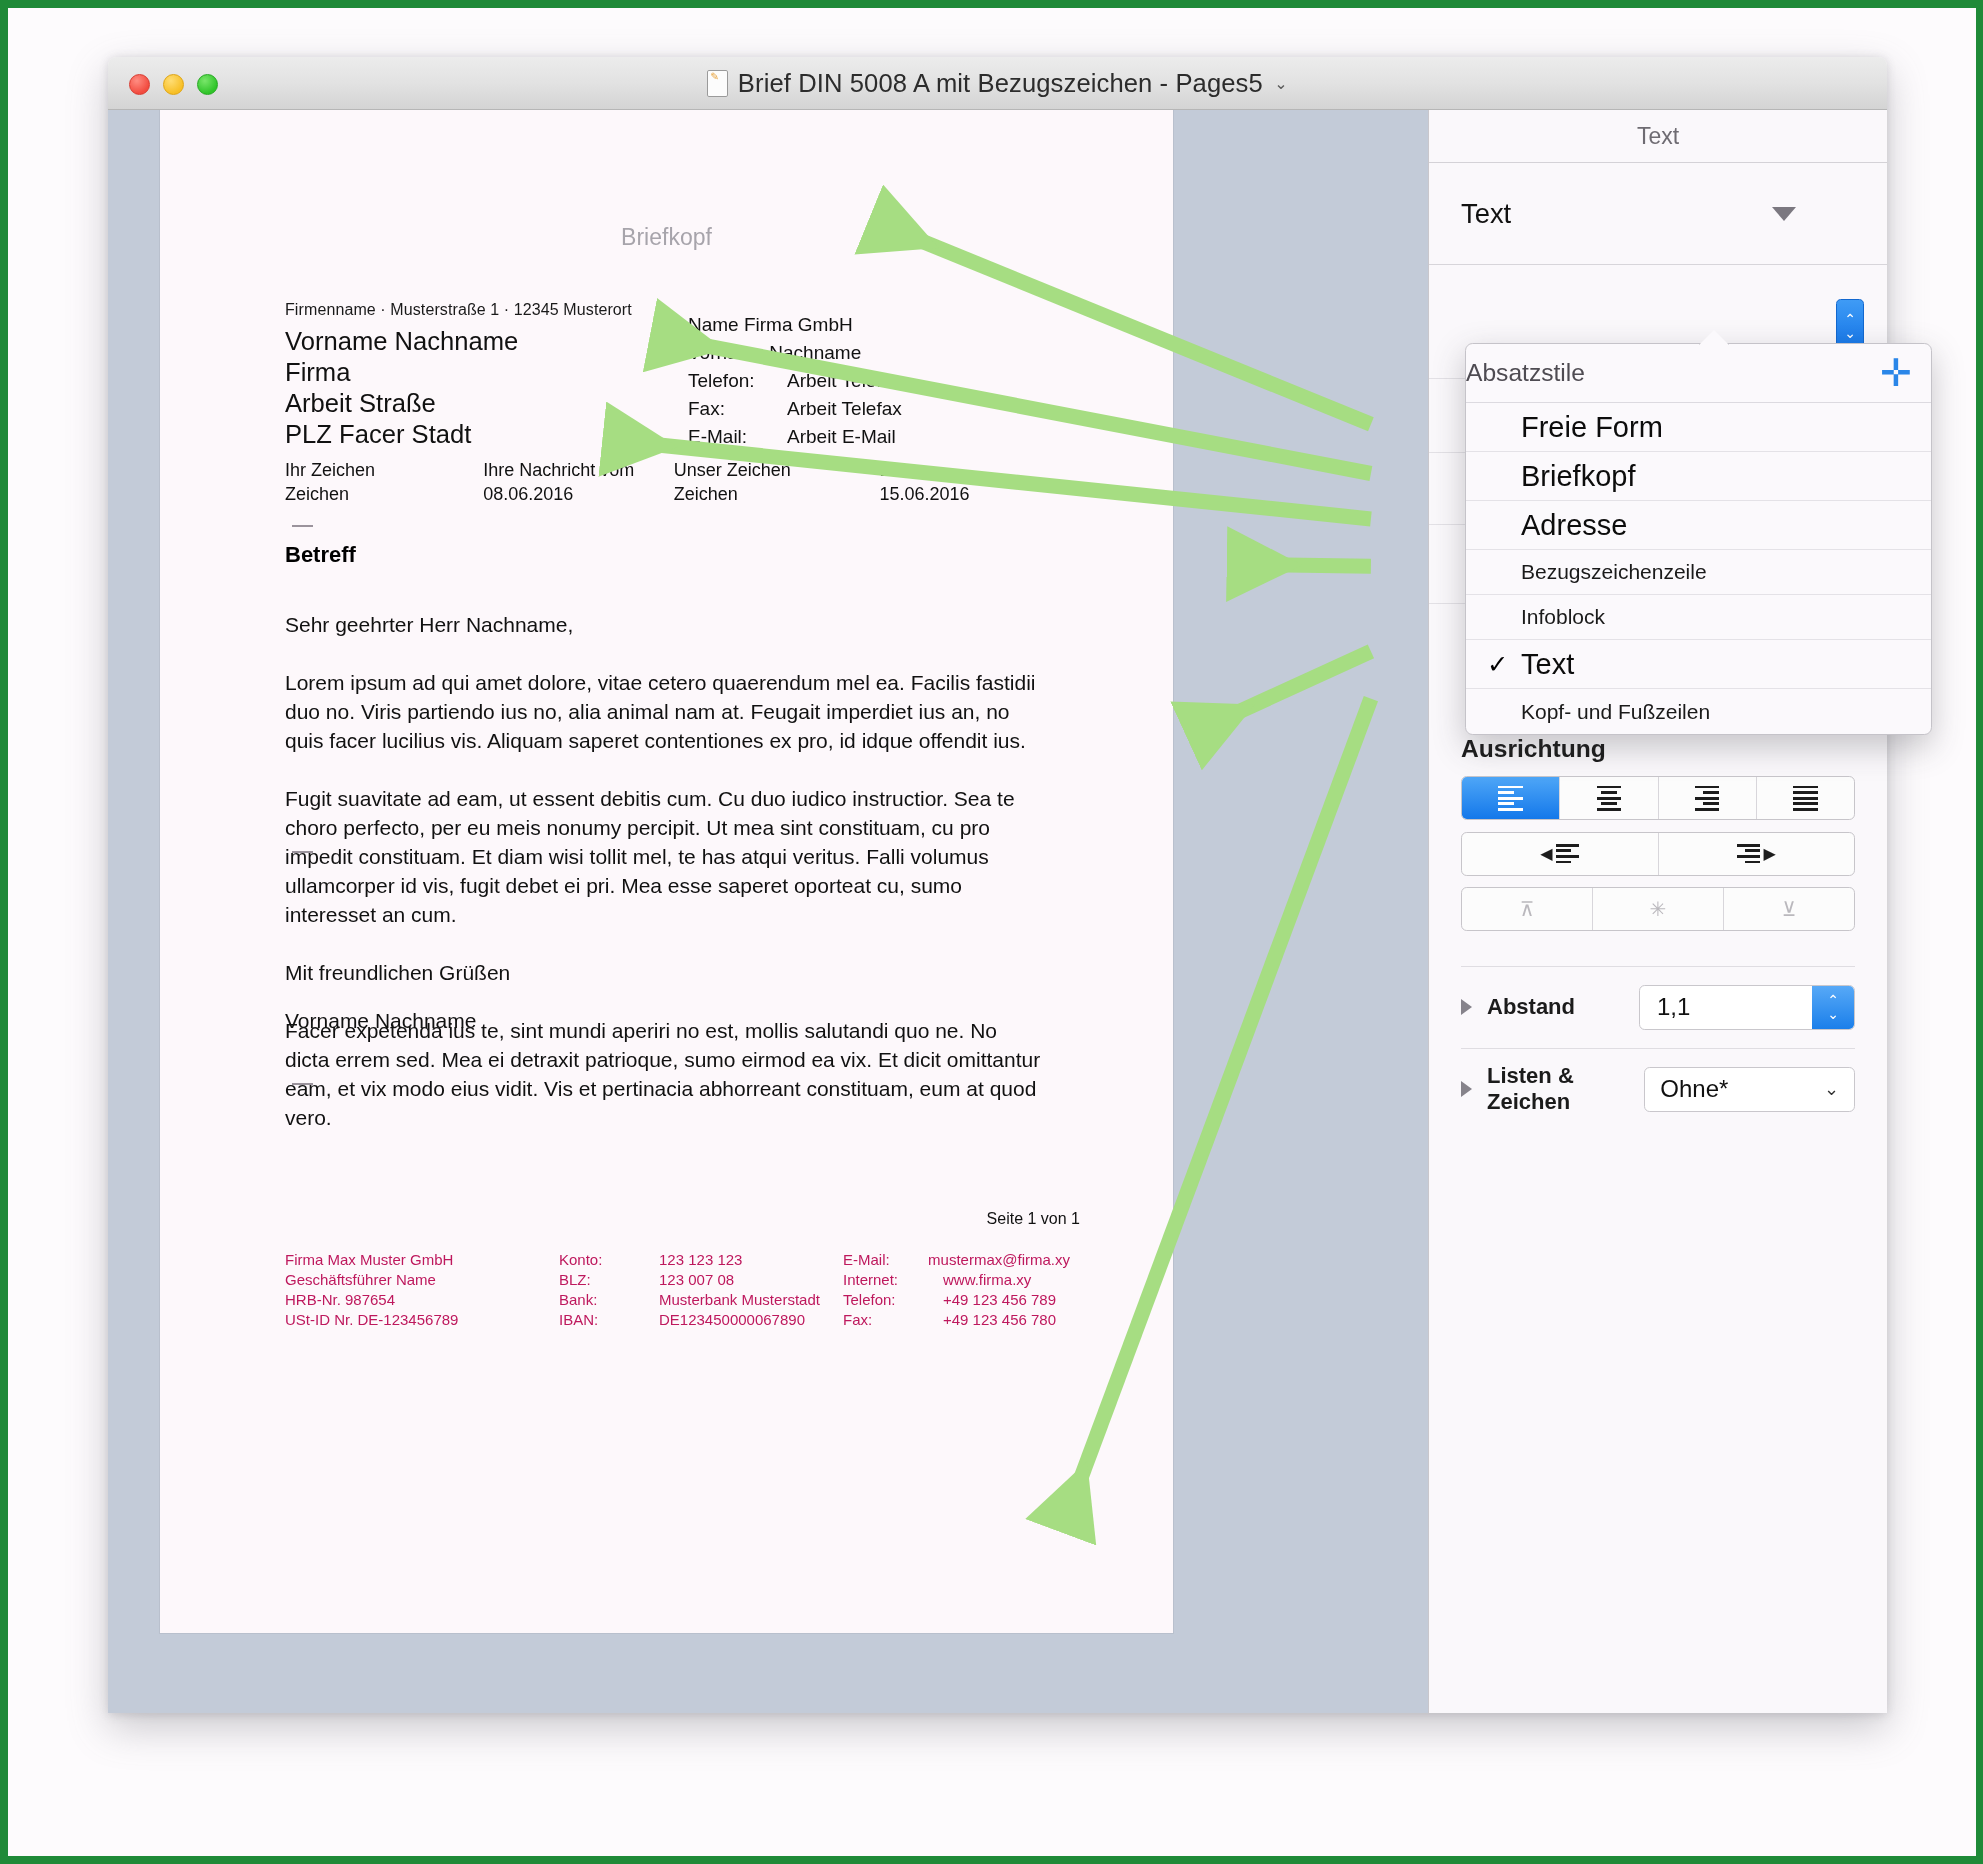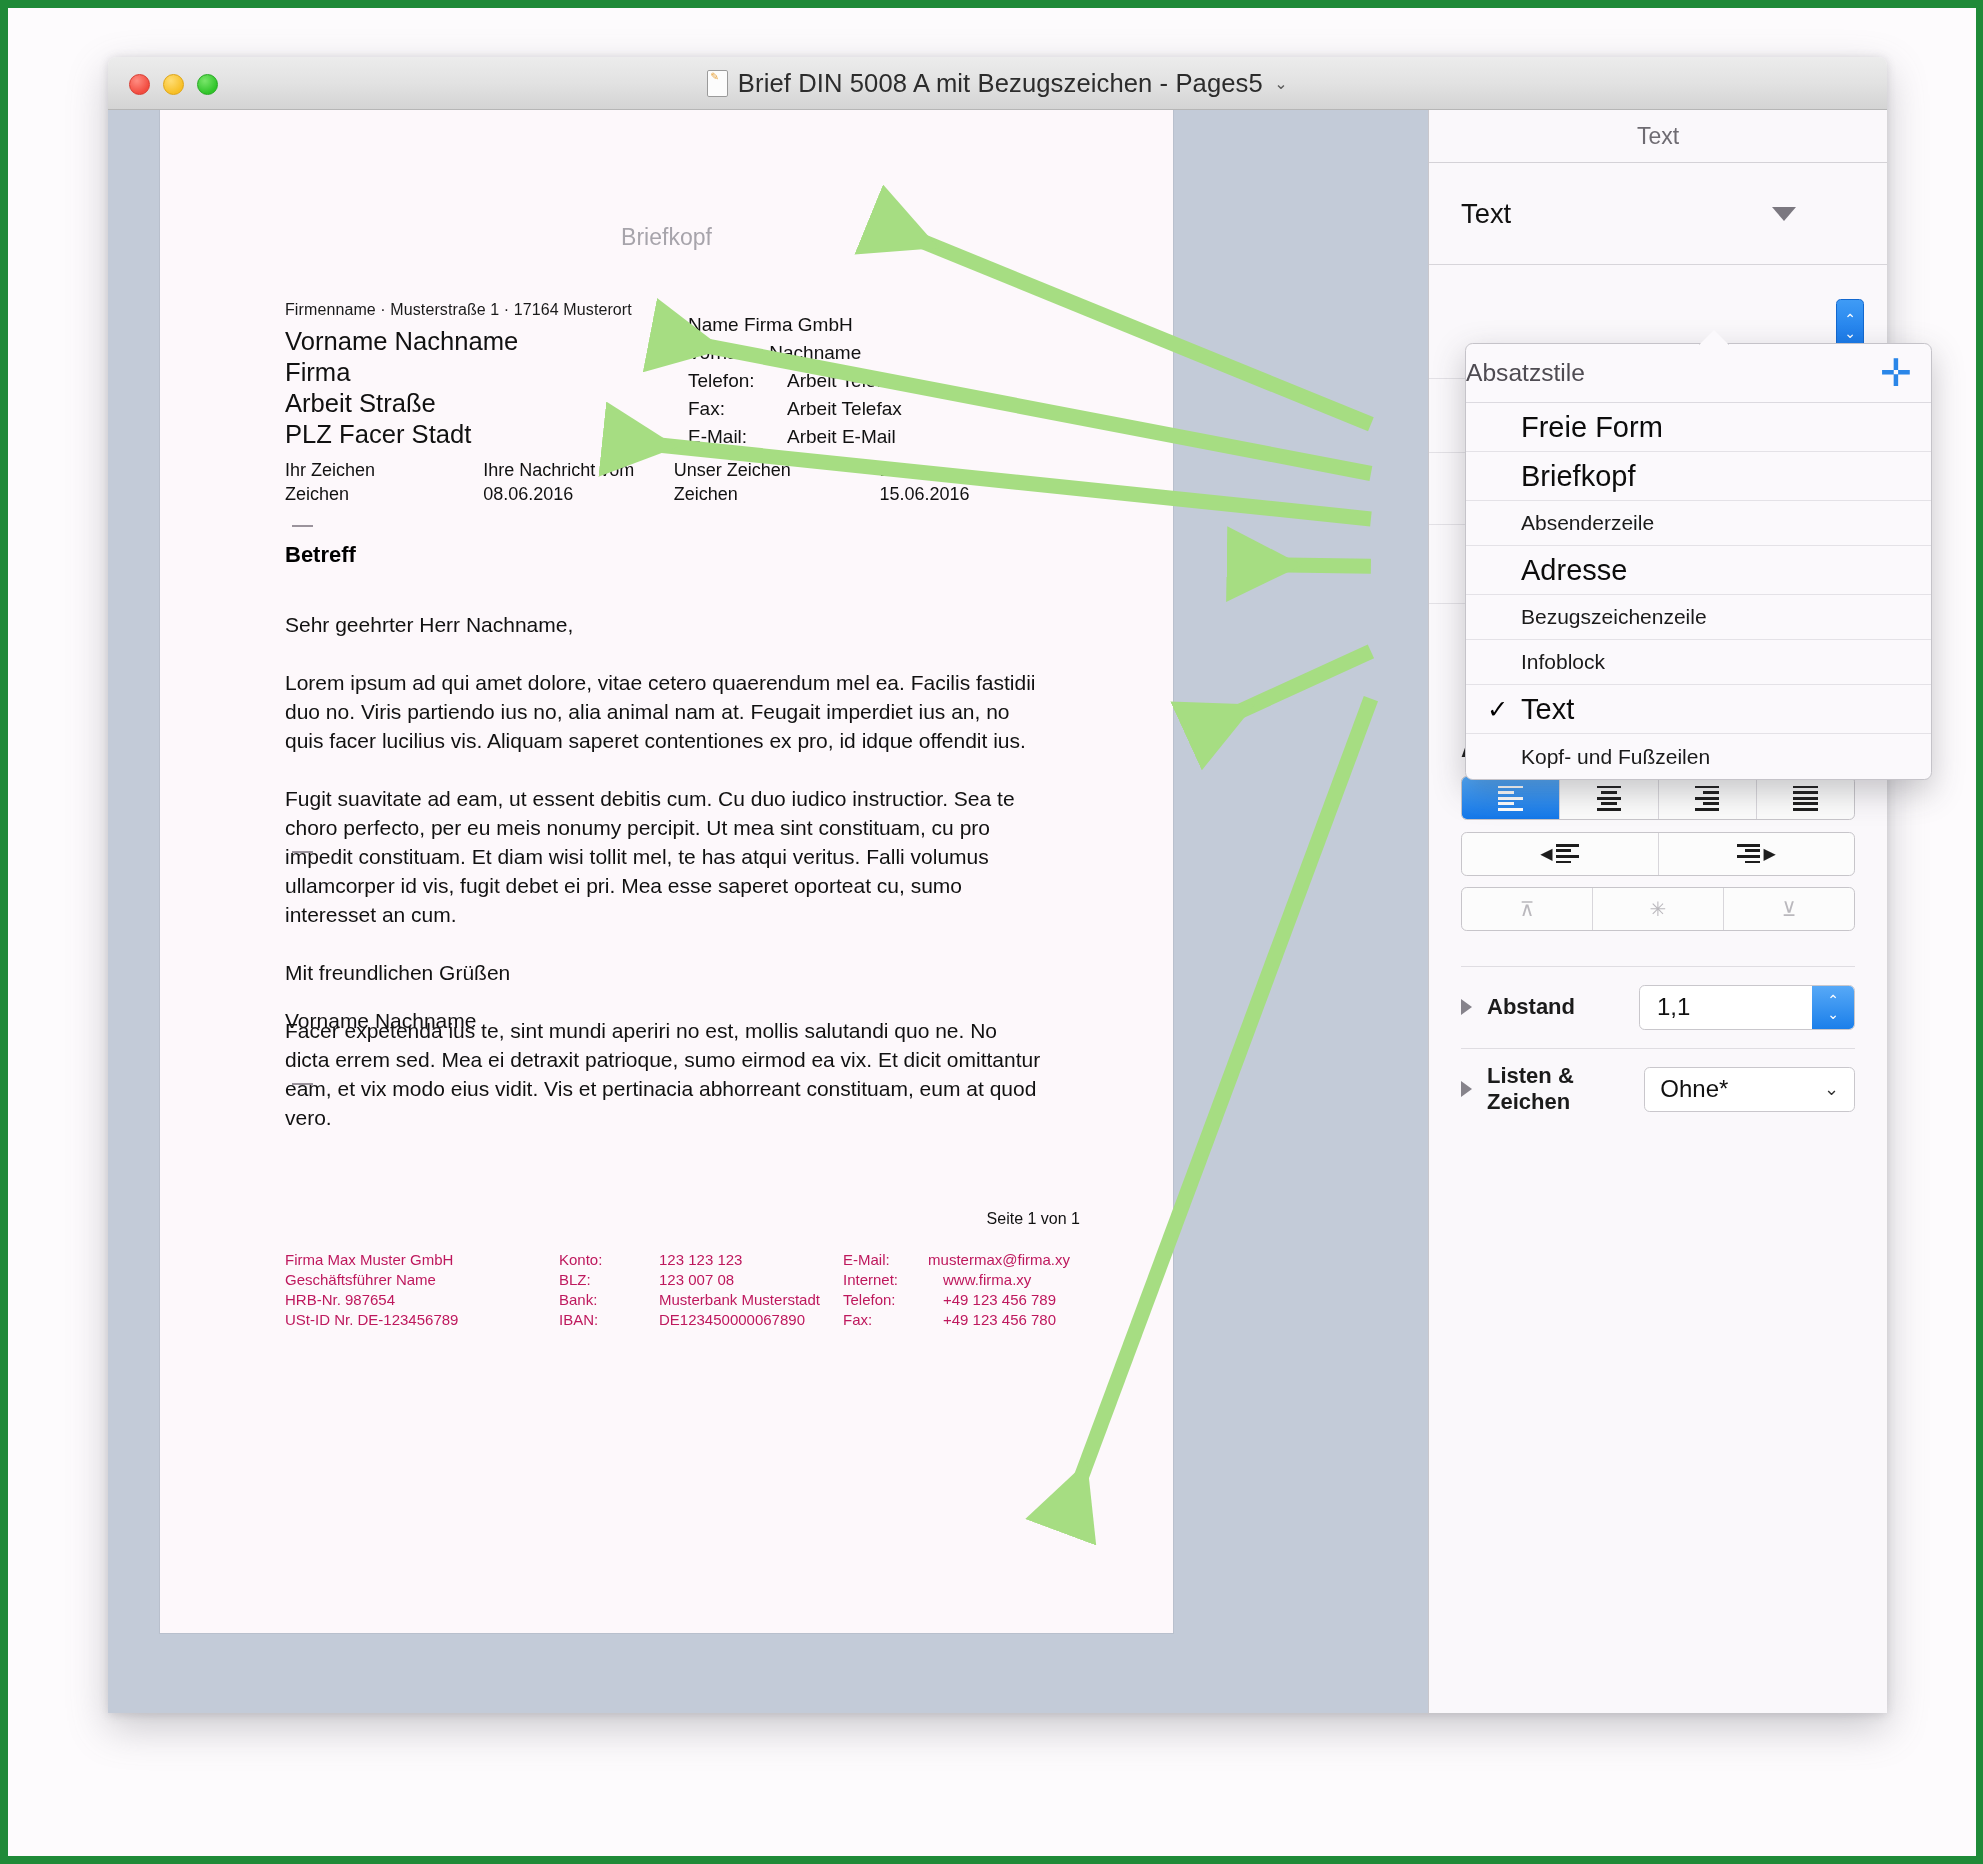--- a/index.html
+++ b/index.html
@@ -265,21 +265,21 @@
         <span id="title-text">Brief DIN 5008 A mit Bezugszeichen - Pages5</span>
         <span id="title-chevron">⌄</span>
       </div>
     </div>
 
     <div id="canvas">
       <div id="page">
 
         <div id="briefkopf-ph">Briefkopf</div>
 
-        <div id="absender">Firmenname · Musterstraße 1 · 17164 Musterort</div>
+        <div id="absender">Firmenname · Musterstraße 1 · 12345 Musterort</div>
 
         <div id="adresse">
           <div>Vorname Nachname</div>
           <div>Firma</div>
           <div>Arbeit Straße</div>
           <div>PLZ Facer Stadt</div>
         </div>
 
         <div id="infoblock">
           <div>Name Firma GmbH</div>
@@ -523,23 +523,20 @@
       <div id="pop-head">
         <span>Absatzstile</span>
         <span id="pop-add">✛</span>
       </div>
       <div class="pop-item big">
         <span>Freie Form</span>
       </div>
       <div class="pop-item big">
         <span>Briefkopf</span>
       </div>
-      <div class="pop-item small">
-        <span>Absenderzeile</span>
-      </div>
       <div class="pop-item big">
         <span>Adresse</span>
       </div>
       <div class="pop-item small">
         <span>Bezugszeichenzeile</span>
       </div>
       <div class="pop-item small">
         <span>Infoblock</span>
       </div>
       <div class="pop-item big">

